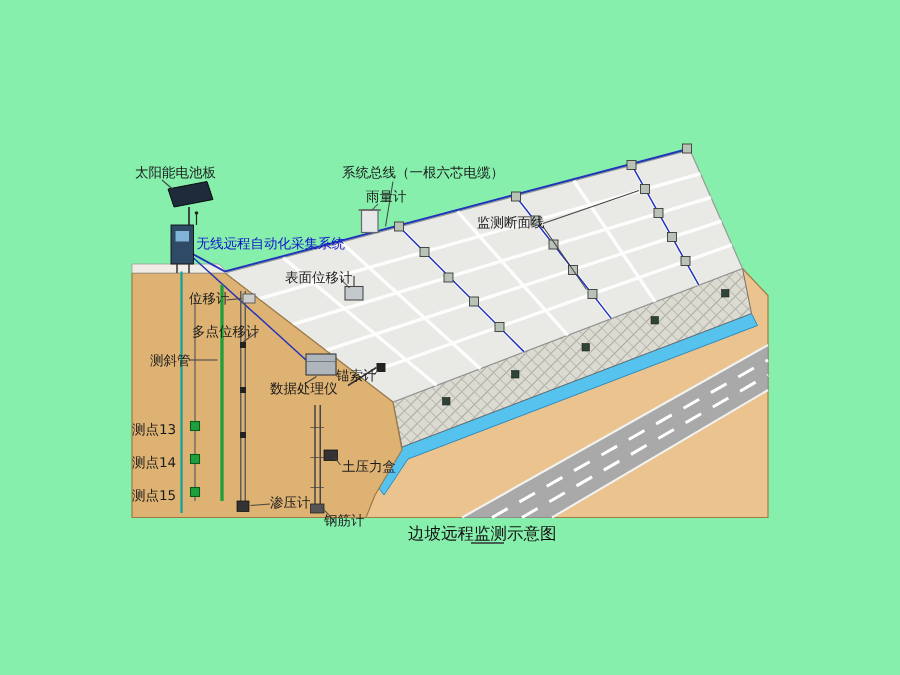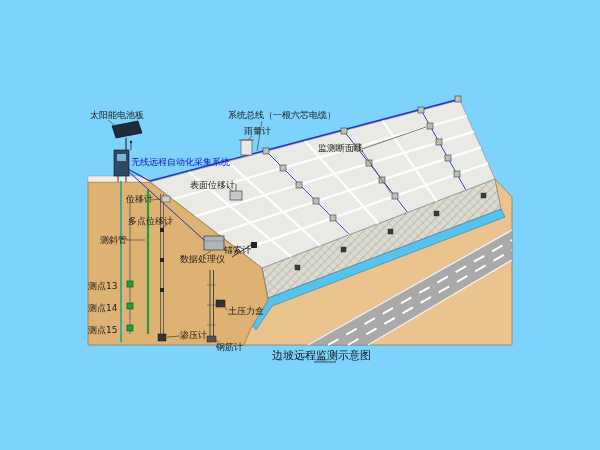--- a/index.html
+++ b/index.html
@@ -1,16 +1,16 @@
 <!DOCTYPE html>
 <html><head>
 <meta charset="utf-8">
 <style>
   html,body{margin:0;padding:0;background:#fff;}
-  .canvas{position:relative;width:600px;height:450px;background:#7dd3fc;overflow:hidden;
+  .canvas{position:relative;width:600px;height:450px;background:#86efac;overflow:hidden;
           font-family:"DejaVu Sans","Liberation Sans",sans-serif;}
   svg{position:absolute;left:0;top:0;}
   text{font-family:"DejaVu Sans","Liberation Sans",sans-serif;fill:#1a1a1a;}
   .lbl{font-size:9px;}
   .lbl-blue{font-size:9px;fill:#1111cc;}
   .cap{font-size:11px;fill:#111;}
 </style>
 </head>
 <body>
 

